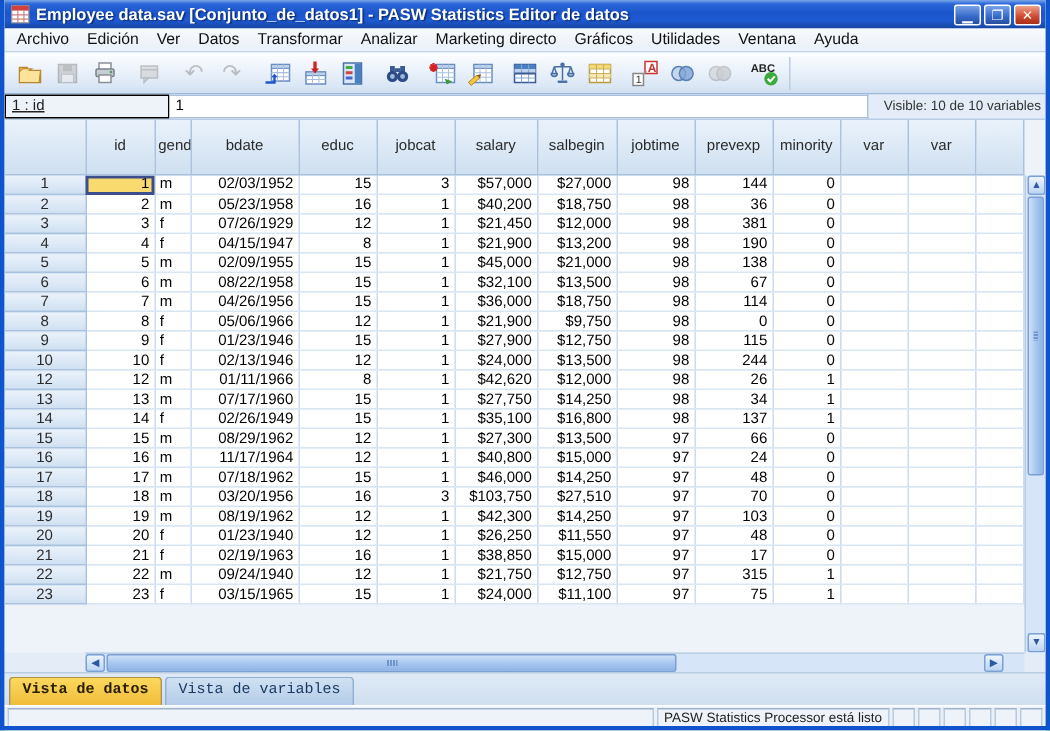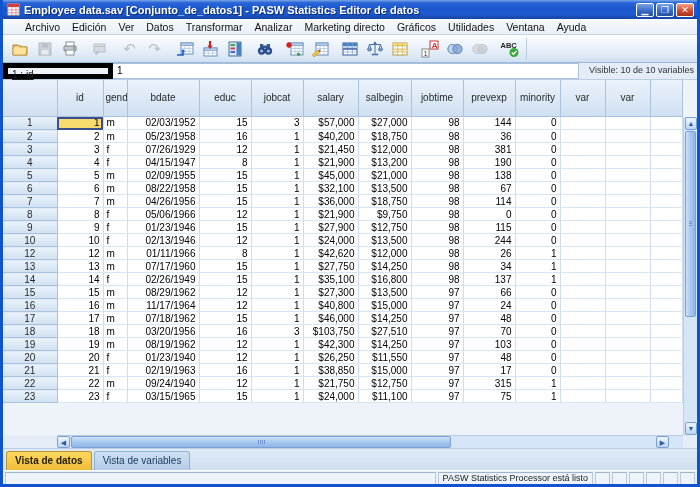--- a/index.html
+++ b/index.html
@@ -11,34 +11,34 @@
   .titlebar { height:19px; flex:0 0 19px; display:flex; align-items:center; padding:0 3px 0 4px;
     background:linear-gradient(180deg,#7ba7e8 0%,#2a66d8 14%,#1b55cc 46%,#1e5ad2 72%,#16459e 100%); }
   .titlebar .app-icon { width:13px; height:13px; margin-right:4px; flex:0 0 13px; }
   .titlebar .title-text { color:#fff; font-size:11px; font-weight:bold; text-shadow:1px 1px 1px #0a2a6a; white-space:nowrap; overflow:hidden; flex:1; }
   .winbtns { display:flex; gap:2px; }
   .winbtn { width:18px; height:14px; border:1px solid #fff; border-radius:2px; color:#fff; font-size:9px; line-height:12px; text-align:center;
     background:linear-gradient(180deg,#7aa2e8,#3568c8 60%,#274f9e); }
   .winbtn.close { background:linear-gradient(180deg,#f0a088,#d0472c 60%,#a83018); }
 
   
-  .menubar { height:16px; flex:0 0 16px; background:linear-gradient(180deg,#f8fafd,#e9f0f8); border-bottom:1px solid #c3d4e8; display:flex; align-items:center; padding-left:16px; }
+  .menubar { height:16px; flex:0 0 16px; background:linear-gradient(180deg,#f8fafd,#e9f0f8); border-bottom:1px solid #c3d4e8; display:flex; padding-left:2px; }
   .menu-item { font-size:10.5px; color:#111; padding:1px 6px; white-space:nowrap; }
 
   
   .toolbar { height:28px; flex:0 0 28px; background:linear-gradient(180deg,#fdfeff,#dce8f6 80%,#cfdff1); border-bottom:1px solid #9db8d9; display:flex; align-items:center; padding-left:4px; }
   .tbtn { width:25px; height:24px; display:flex; align-items:center; justify-content:center; border:1px solid transparent; border-radius:2px; }
   .tbtn.disabled { opacity:.45; filter:grayscale(1); }
   .tgap { width:5px; }
   .arrow-glyph { font-size:15px; color:#6a82ab; line-height:1; }
   .tb-sep { width:1px; height:22px; background:#b8cce2; margin:0 4px; }
 
   
   .cellrefbar { height:17px; flex:0 0 17px; background:#e3ecf7; display:flex; align-items:stretch; border-bottom:1px solid #b9cde4; }
-  .cellref-box { width:110px; flex:0 0 110px; background:#eef3fa; border:5px solid #000000; font-size:10px; color:#222; padding:1px 4px;text-decoration:underline; }
+  .cellref-box { width:110px; flex:0 0 110px; background:#eef3fa; border:1px solid #000000; font-size:10px; color:#222; padding:1px 4px;text-decoration:underline; }
   .celledit-box { flex:1; background:#fff; border:1px solid #a9c0dc; border-left:none; font-size:10px; color:#000; padding:1px 4px; }
   .visible-info { flex:0 0 118px; font-size:9px; color:#333; padding:2px 3px 0 2px; text-align:right; white-space:nowrap; }
 
   
   .grid-region { flex:0 0 355px; height:355px; position:relative; background:#eef3fa; overflow:hidden; }
   table.grid { border-collapse:collapse; table-layout:fixed; width:680px; }
   .grid td { font-size:10px; color:#000; height:13px; padding:0 3px; border-right:1px solid #cdddef; border-bottom:1px solid #d8e5f3; white-space:nowrap; overflow:hidden; text-align:right; background:#fff; }
   .grid td.left { text-align:left; }
   .grid .hdr td, td.rowhdr { background:linear-gradient(180deg,#eaf2fb,#cfe0f1); border-right:1px solid #a9c2dd; border-bottom:1px solid #a9c2dd; color:#2a2a2a; text-align:center; }
   .grid .hdr td { height:36px; vertical-align:middle; }
@@ -61,21 +61,21 @@
   .hscroll { margin-left:54px; width:626px; position:relative; background:#d6e5f8; border-top:1px solid #b9cde4; }
   .hbtn { position:absolute; top:0; width:13px; height:12px; border:1px solid #7aa0d4; border-radius:2px;
     background:linear-gradient(180deg,#eef5fd,#bcd4f2); color:#2c5aa0; font-size:7px; line-height:11px; text-align:center; }
   .hbtn.lf { left:0; } .hbtn.rt { right:14px; }
   .hthumb { position:absolute; left:14px; top:0; width:380px; height:12px; border:1px solid #7aa0d4; border-radius:2px;
     background:linear-gradient(180deg,#cfe1f8,#a9c7ef 50%,#8fb4e8); }
   .hthumb .grip { position:absolute; top:3px; bottom:3px; left:50%; width:7px; margin-left:-3px;
     background:repeating-linear-gradient(90deg,#6f96cc 0 1px,transparent 1px 2px); }
 
   
-  .tabstrip { flex:0 0 22px; background:linear-gradient(180deg,#dfeaf6,#cfdff0); display:flex; align-items:center; padding:2px 0 0 3px; border-top:1px solid #b9cde4; }
+  .tabstrip { flex:0 0 22px; background:linear-gradient(180deg,#dfeaf6,#cfdff0); display:flex; align-items:center; padding:2px 0 0 3px; border-top:1px solid #b9cde4;font-family:Liberation Mono, monospace; }
   .tab { font-size:10px; padding:3px 8px 4px; border:1px solid #8fafd4; border-bottom:none; border-radius:3px 3px 0 0; margin-right:2px; color:#16365e; background:linear-gradient(180deg,#cfe0f2,#b4cce8); }
   .tab.active { font-weight:bold; color:#2a2000; background:linear-gradient(180deg,#fbd95e,#f0bc3a); border-color:#b9913a; }
 
   
   .statusbar { flex:0 0 15px; background:#e9f0f8; border-top:1px solid #fff; display:flex; align-items:stretch; padding:1px 2px; gap:2px; }
   .spanel { border:1px solid #b9c9de; border-top-color:#9fb4cc; background:#eef3fa; font-size:9px; color:#222; padding:0 4px; line-height:11px; white-space:nowrap; }
   .spanel.fill { flex:1; }
   .spanel.small { width:15px; flex:0 0 15px; }
 </style>
 </head>

